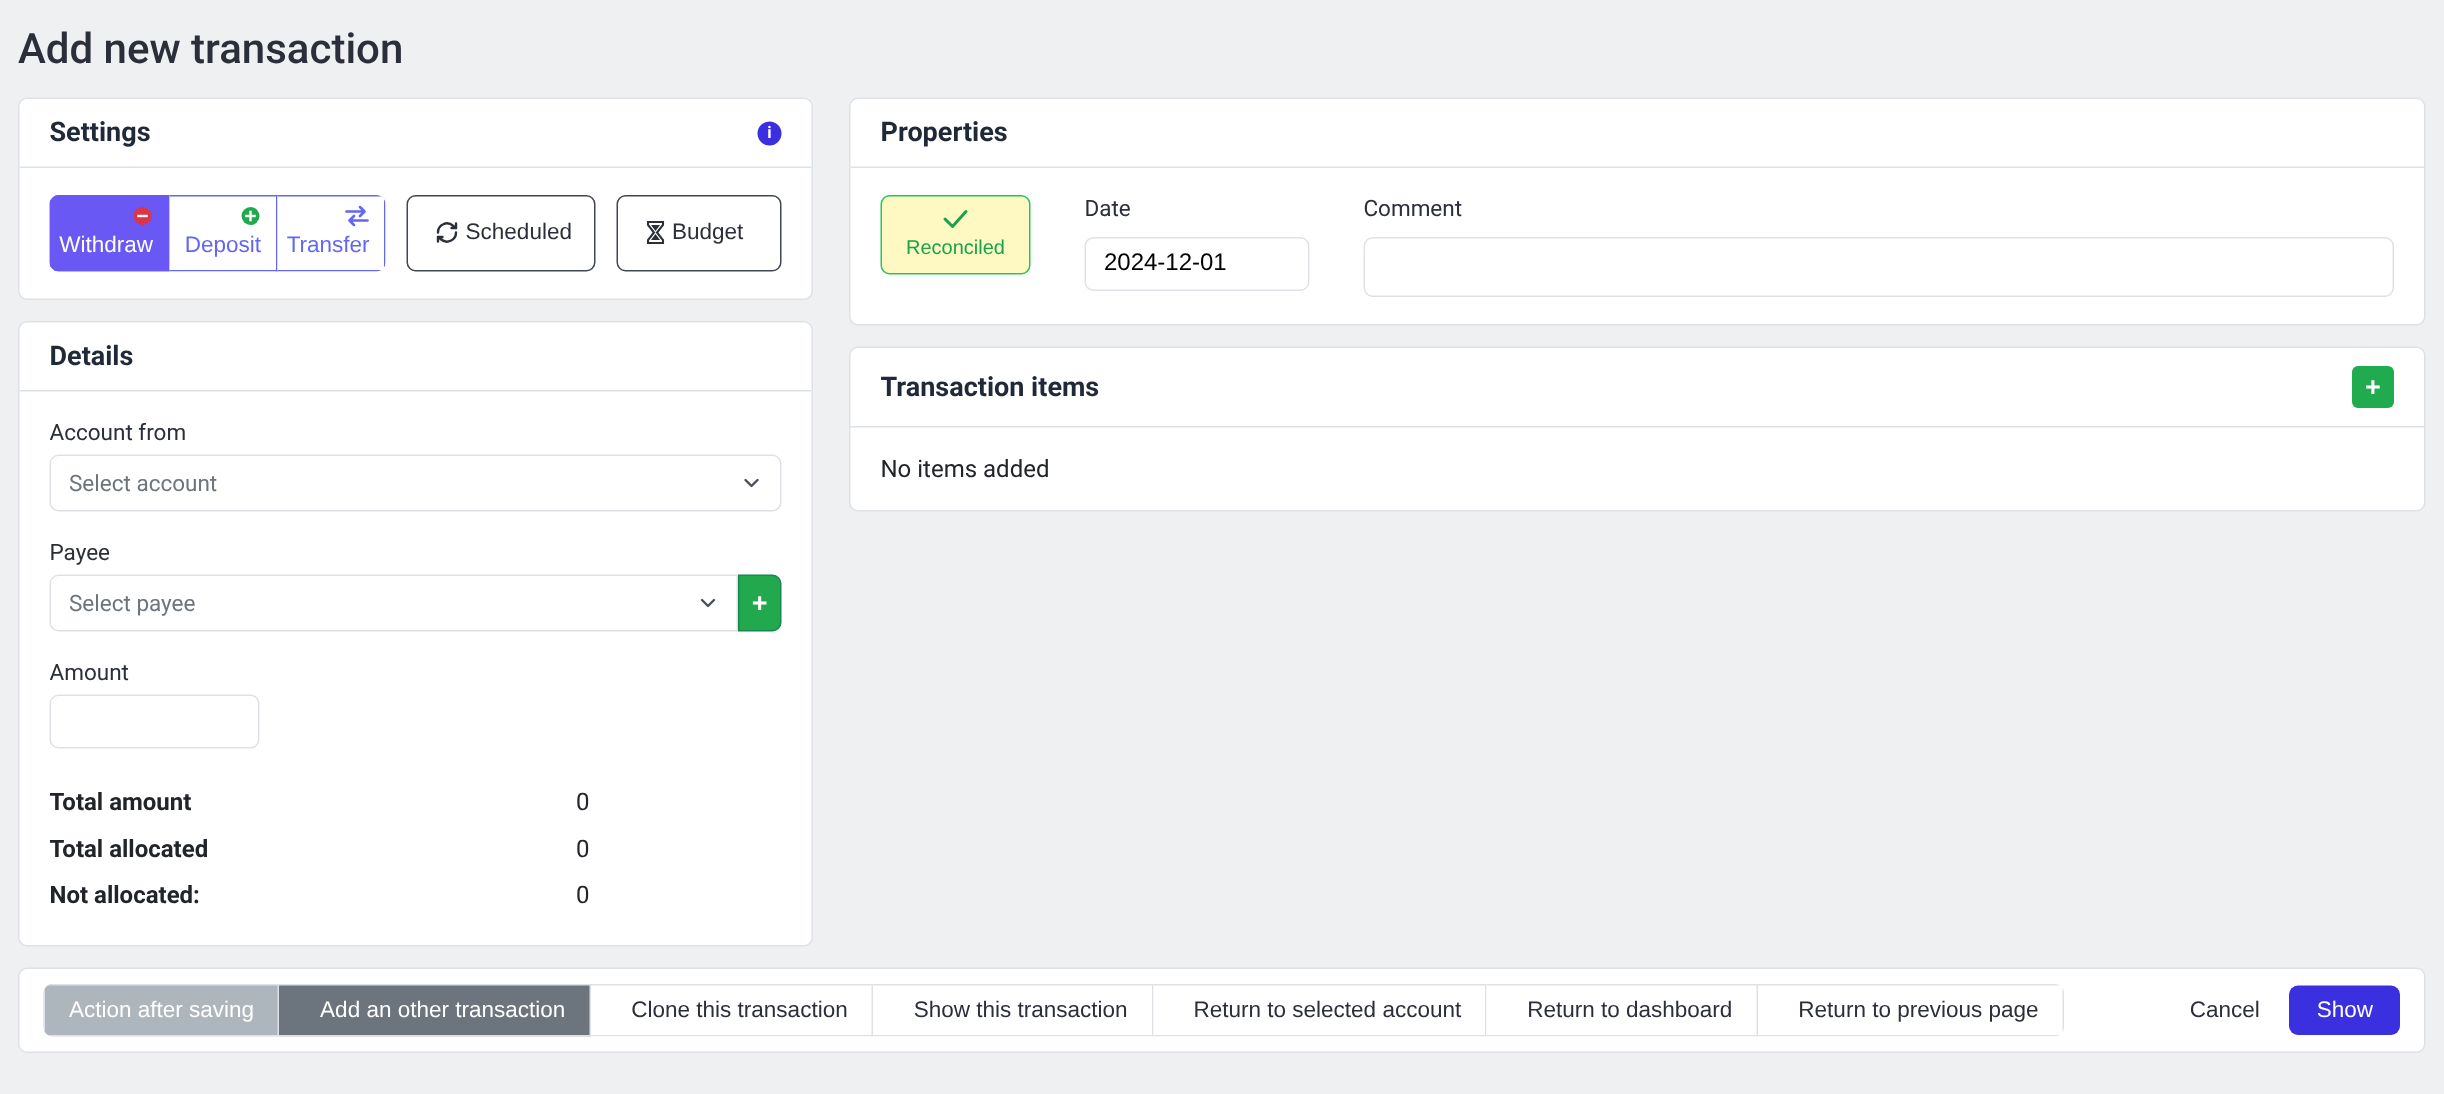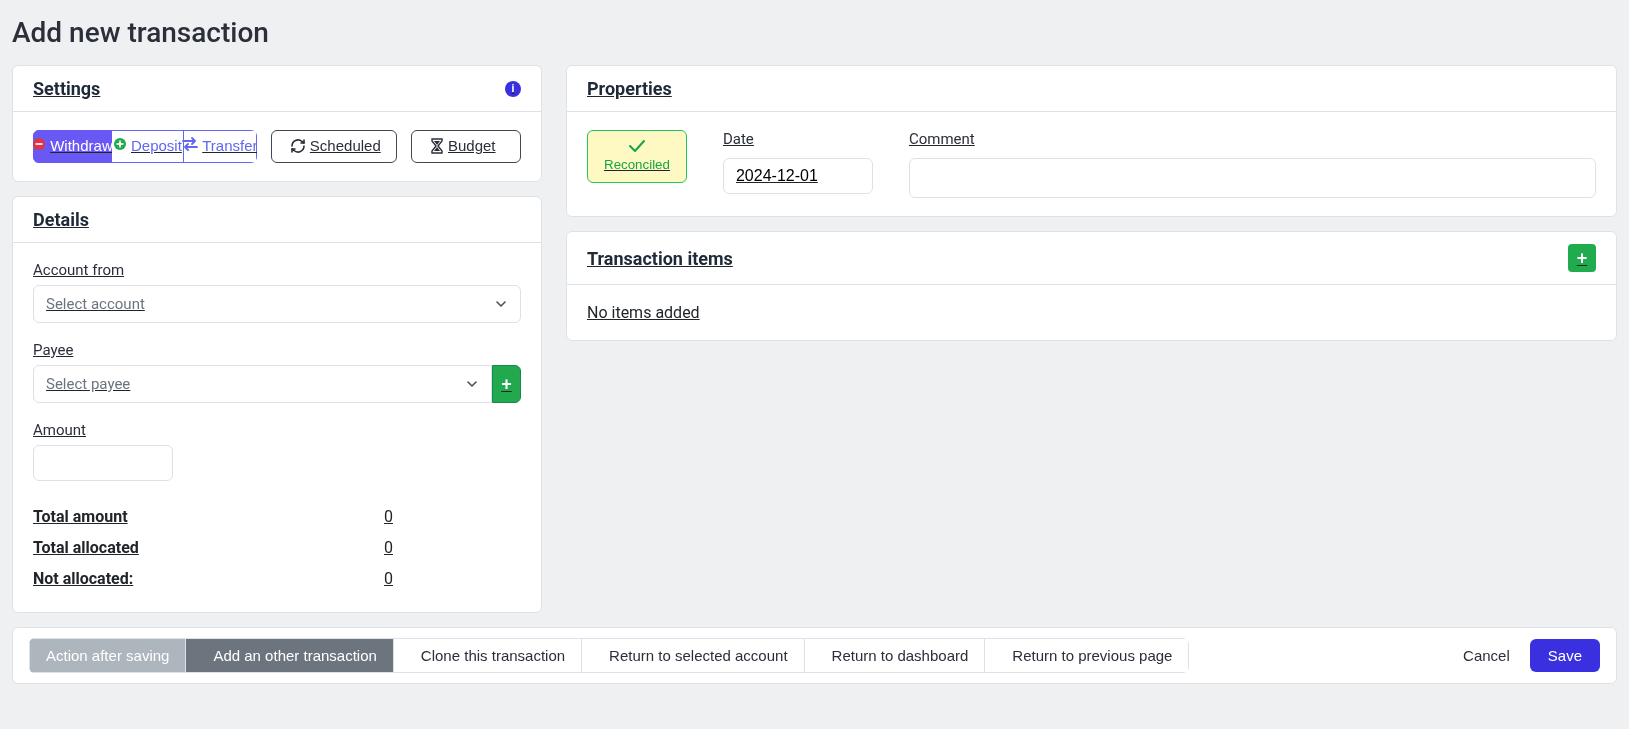--- a/index.html
+++ b/index.html
@@ -33,21 +33,20 @@
   h1.page-title {
     font-size: 28px;
     font-weight: 500;
     margin: 4px 0 16px 0;
     color: #2b2f3a;
   }
   .columns {
     display: flex;
     gap: 24px;
     align-items: flex-start;
-    text-decoration: underline;
   }
   .col-left { width: 530px; flex: 0 0 530px; display:flex; flex-direction:column; gap:14px;}
   .col-right { flex: 1; display:flex; flex-direction:column; gap:14px;}
   .card {
     background: var(--white);
     border: 1px solid var(--border);
     border-radius: 6px;
     overflow: hidden;
   }
   .card-header {
@@ -70,25 +69,25 @@
   
   .btn-group {
     display: inline-flex;
     border-radius: 6px;
     overflow: hidden;
   }
   .btn-group .tbtn {
     border: 1px solid var(--indigo);
     background: var(--white);
     color: var(--indigo);
-    padding: 6px 0 8px;
+    padding: 6px 10px 8px;
     font-size: 15px;
     display:flex;
-    flex-direction:row;
-    align-items:flex-start;
+    flex-direction:column;
+    align-items:flex-end;
     justify-content:center;
     gap:4px;
     min-width: 72px;
     cursor:pointer;
   }
   .btn-group .tbtn:not(:first-child){ border-left: none;}
   .btn-group .tbtn.active {
     background: #6d5ff6;
     background: #6a58f5;
     color: #fff;
@@ -398,22 +397,23 @@
         </div>
       </div>
     </div>
   </div>
 
   <div class="footer-card">
     <div class="action-group">
       <button class="ab disabled">Action after saving</button>
       <button class="ab selected">Add an other transaction</button>
       <button class="ab">Clone this transaction</button>
+      <button class="ab">Show this transaction</button>
       <button class="ab">Return to selected account</button>
       <button class="ab">Return to dashboard</button>
       <button class="ab">Return to previous page</button>
     </div>
     <div class="footer-right">
       <button class="link-btn">Cancel</button>
-      <button class="save-btn">Save</button>
+      <button class="save-btn">Show</button>
     </div>
   </div>
 </div>
 
 </body></html>

